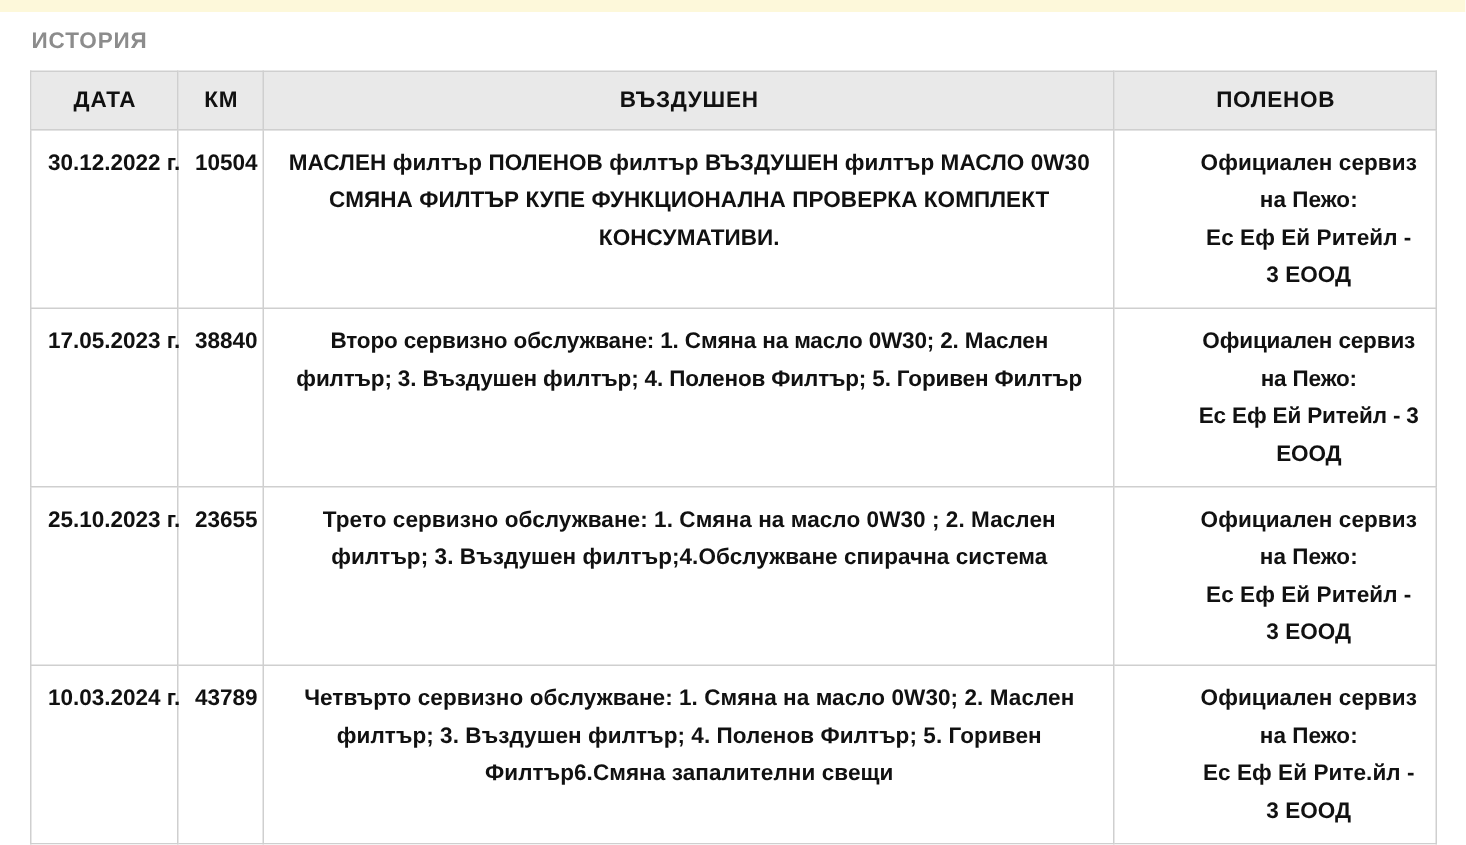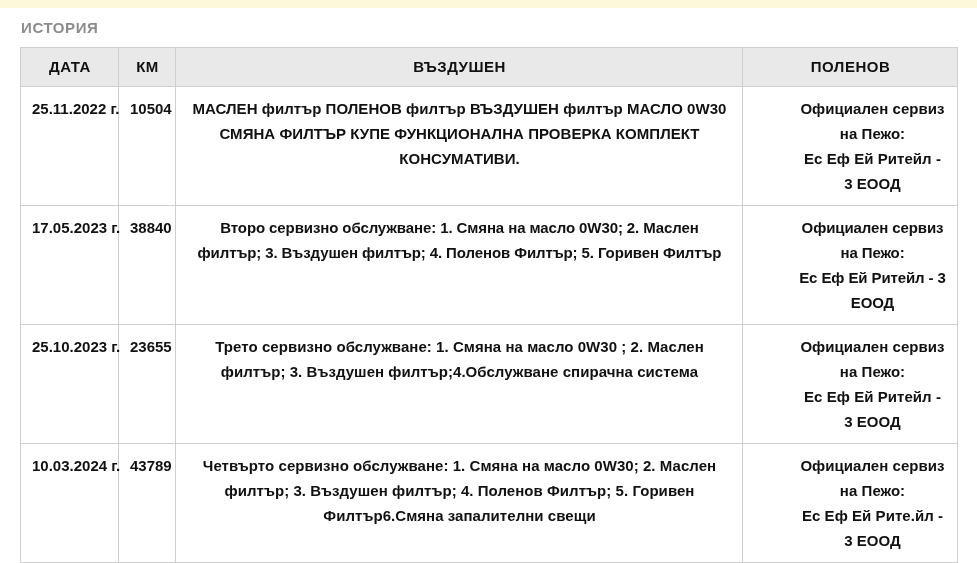--- a/index.html
+++ b/index.html
@@ -112,21 +112,21 @@
     <thead>
       <tr>
         <th>ДАТА</th>
         <th>КМ</th>
         <th>ВЪЗДУШЕН</th>
         <th>ПОЛЕНОВ</th>
       </tr>
     </thead>
     <tbody id="table-body">
         <tr>
-          <td class="cell-date">25.11.2022 г.</td>
+          <td class="cell-date">30.12.2022 г.</td>
           <td class="cell-km">10504</td>
           <td class="cell-act">МАСЛЕН филтър ПОЛЕНОВ филтър ВЪЗДУШЕН филтър МАСЛО 0W30 СМЯНА ФИЛТЪР КУПЕ ФУНКЦИОНАЛНА ПРОВЕРКА КОМПЛЕКТ КОНСУМАТИВИ.</td>
           <td class="cell-srv">
             <span class="srv-line">Официален сервиз на Пежо:</span>
             <span class="srv-line">Ес Еф Ей Ритейл - 3 ЕООД</span>
           </td>
         </tr>
         <tr class="variant-serif">
           <td class="cell-date">17.05.2023 г.</td>
           <td class="cell-km">38840</td>

